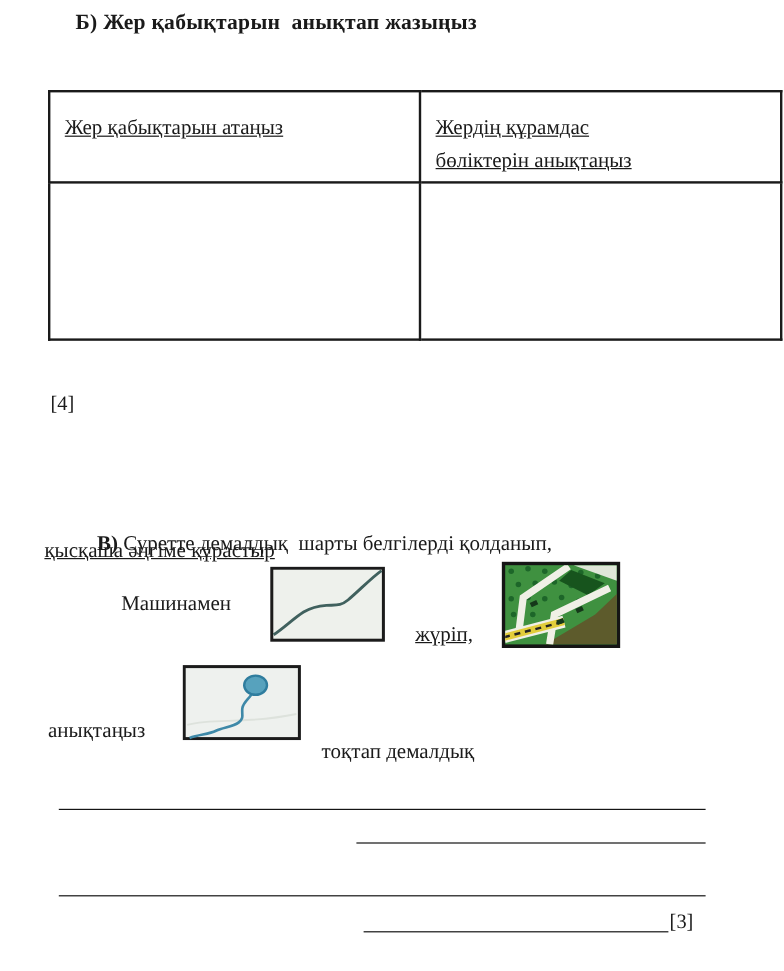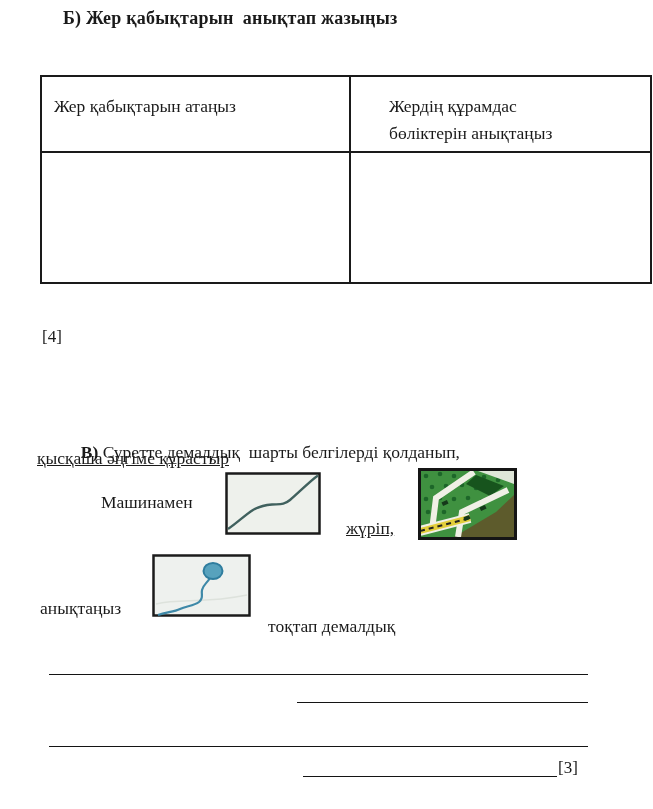--- a/index.html
+++ b/index.html
@@ -16,26 +16,27 @@
 
   
   table.answer{
     position:absolute;left:40px;top:75px;width:562px;
     border-collapse:collapse;table-layout:fixed;
   }
   table.answer td{
     border:2px solid #1a1a1a;vertical-align:top;
     font-size:17.5px;line-height:27px;
     padding:16px 10px 4px 12px;
+    text-decoration:underline;
   }
   td.c1{width:285px;}
   td.c2{width:277px;}
   tr.hdr td{height:50px;}
   tr.body td{height:109px;}
-  .wrap-narrow{width:200px;margin-left:26px;}
+  .wrap-narrow{width:200px;}
 
   
   .wline{position:absolute;border-top:1.5px solid #141414;height:0;}
 </style>
 </head>
 <body>
 
 <div class="abs h-b pre" style="left:63px;top:8px;">Б) Жер қабықтарын  анықтап жазыңыз</div>
 
 <table class="answer">

